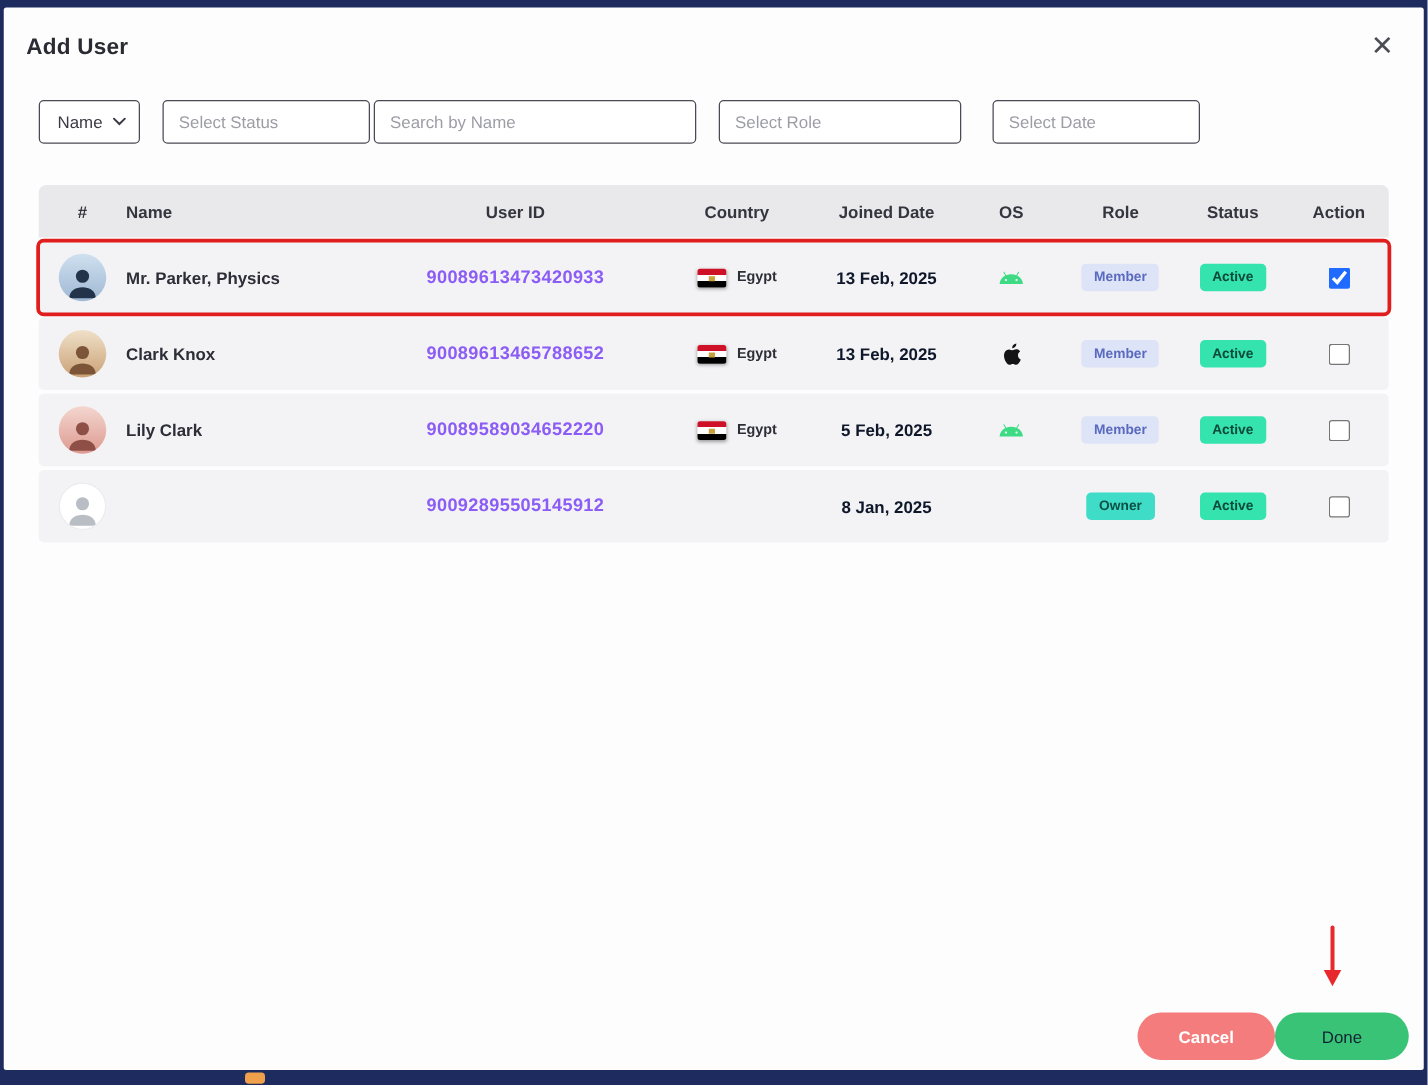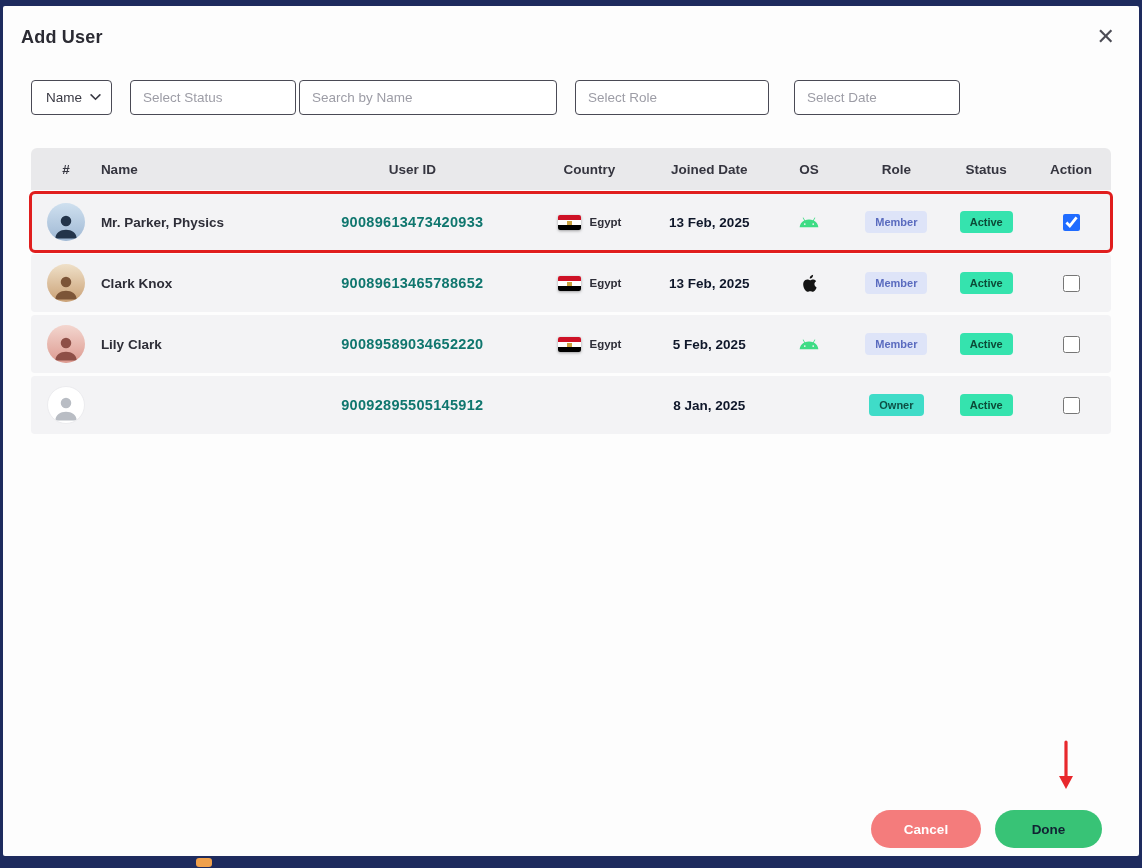--- a/index.html
+++ b/index.html
@@ -73,21 +73,21 @@
   .c-idx    { width: 70px; }
   .c-name   { width: 197px; justify-content: flex-start; text-align: left; }
   .c-id     { width: 230px; }
   .c-country{ width: 125px; }
   .c-date   { width: 115px; }
   .c-os     { width: 85px; }
   .c-role   { width: 90px; }
   .c-status { width: 90px; }
   .c-action { width: 80px; }
   .user-name { font-size: 13.5px; font-weight: 700; color: #2e2e38; }
-  .user-id   { font-size: 14.5px; font-weight: 600; color: #0f766e; letter-spacing: .3px; }
+  .user-id   { font-size: 14.5px; font-weight: 600; color: #8b5cf6; letter-spacing: .3px; }
   .joined    { font-size: 13.5px; font-weight: 700; color: #0f172a; }
   .country-wrap { display: inline-flex; align-items: center; gap: 9px; }
   .country-txt { font-size: 11.5px; font-weight: 700; color: #2e2e38; }
   .flag {
     width: 23px; height: 15px; border-radius: 2px; position: relative;
     background: linear-gradient(180deg, #ce1126 0 33.3%, #ffffff 33.3% 66.6%, #000000 66.6% 100%);
     box-shadow: 0 1px 3px rgba(0,0,0,.35); flex: 0 0 auto;
   }
   .flag::after {
     content: ""; position: absolute; left: 9px; top: 6px; width: 5px; height: 4px;
@@ -111,29 +111,29 @@
     font-size: 11px; font-weight: 700;
   }
   .badge-member { background: #dee4f8; color: #5a6bbf; }
   .badge-owner  { background: #3fdcc8; color: #0d4f45; text-align: center; }
   .badge-active { background: #35e3ae; color: #0c4a37; }
   .row-check {
     width: 17px; height: 17px; accent-color: #1f6bff; cursor: pointer;
   }
   
   .footer {
-    position: absolute; right: 37px; bottom: 8px;
-    display: flex; gap: 14px;
+    position: absolute; right: 12px; bottom: 8px;
+    display: flex; 
   }
   .pill-btn {
     height: 38px; border: none; border-radius: 19px; cursor: pointer;
     font-size: 13.5px; font-weight: 600; color: #ffffff; font-family: inherit;
   }
   .cancel-btn { width: 110px; background: #f47c7c; }
-  .done-btn   { width: 107px; background: #38c376; color: #123; font-weight: 700; }
+  .done-btn   { width: 107px; background: #38c376; color: #123; font-weight: 400; }
   .arrow-annotation {
     position: absolute; right: 63px; bottom: 66px; width: 20px; height: 50px;
     pointer-events: none;
   }
   .chev { width: 11px; height: 7px; }
 </style>
 </head>
 <body>
 
 <div class="frame-sliver"></div>

